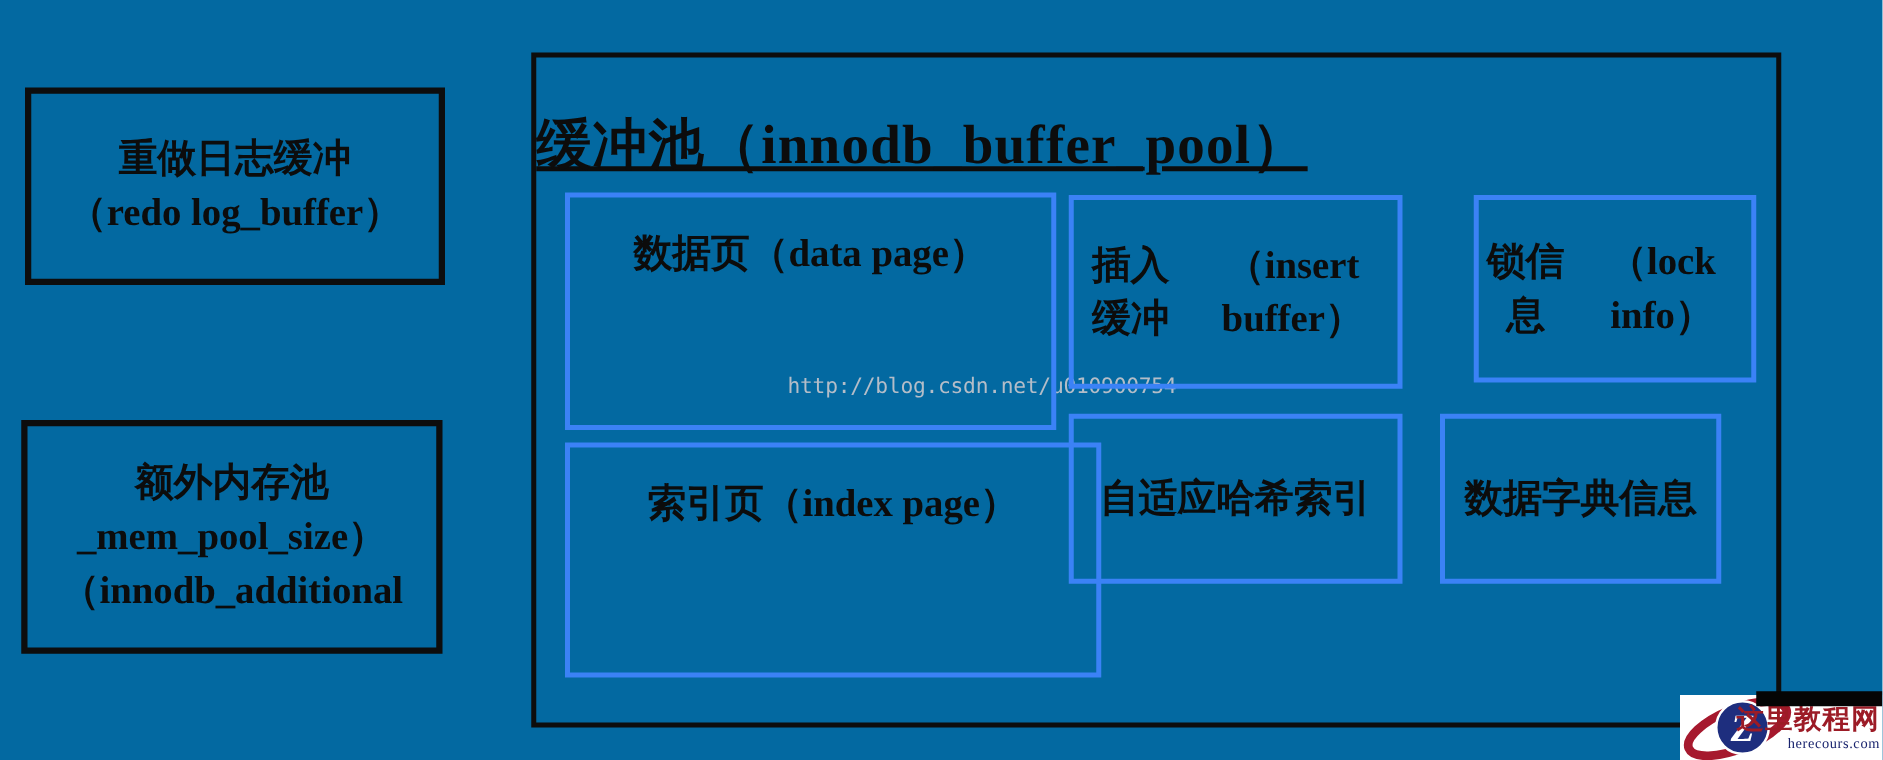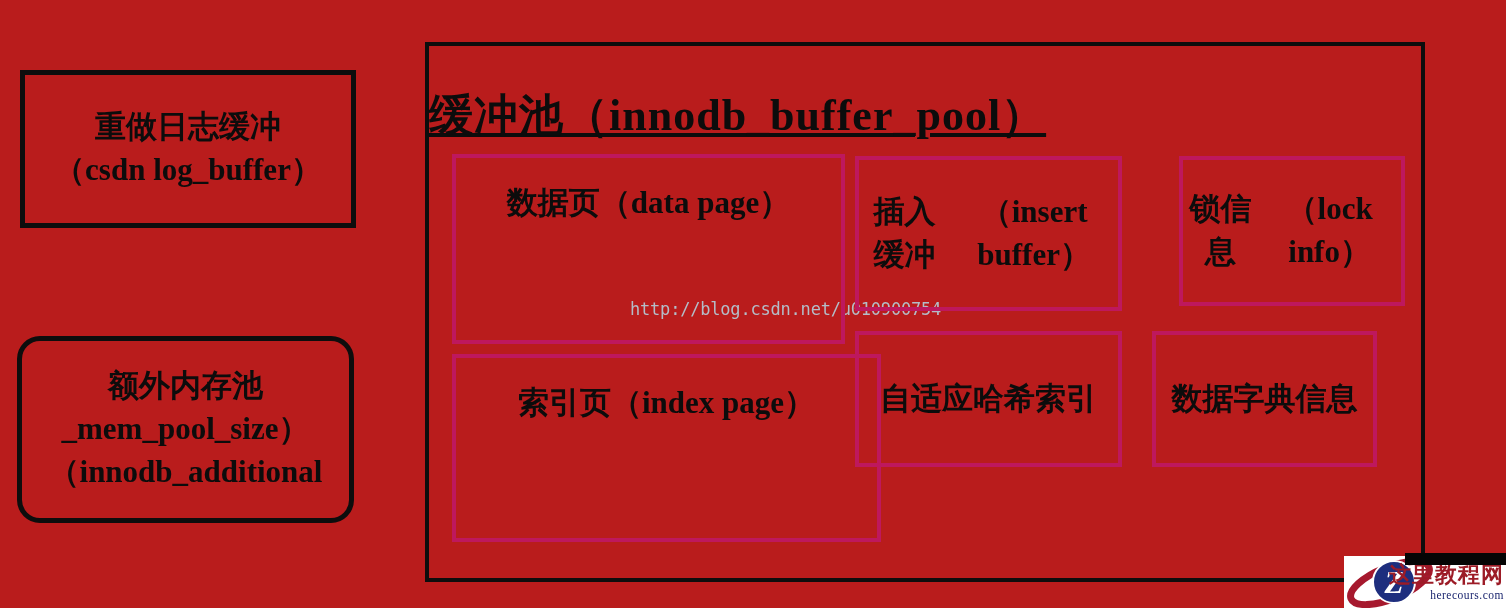--- a/index.html
+++ b/index.html
@@ -1,29 +1,29 @@
 <!DOCTYPE html>
 <html><head>
 <meta charset="utf-8">
 <style>
   html,body{margin:0;padding:0;background:#ffffff;}
   .canvas{
-    position:relative;width:1506px;height:608px;background:#b91c1c;overflow:hidden;
+    position:relative;width:1506px;height:608px;background:#0369a1;overflow:hidden;
     font-family:"Liberation Serif","DejaVu Serif",serif;color:#0c0c0c;
   }
   .box{position:absolute;box-sizing:border-box;background:transparent;z-index:2;}
   .bordered{border:5px solid #0d0d0d;}
   .side-box{display:flex;flex-direction:column;justify-content:center;align-items:center;
     text-align:center;font-weight:bold;font-size:31px;line-height:1.38;}
   .side-box-1{left:20px;top:70px;width:336px;height:158px;}
-  .side-box-2{left:17px;top:336px;width:337px;height:187px;border-radius:23px;}
+  .side-box-2{left:17px;top:336px;width:337px;height:187px;}
   .big-box{left:425px;top:42px;width:1000px;height:540px;border:4px solid #0d0d0d;}
   .pool-title{position:absolute;top:40px;left:0;width:100%;text-align:left;
     font-weight:bold;font-size:44px;letter-spacing:1px;text-decoration:underline;}
-  .cell{position:absolute;box-sizing:border-box;border:4px solid #be185d;background:transparent;}
+  .cell{position:absolute;box-sizing:border-box;border:4px solid #3b82f6;background:transparent;}
   .cell .line{font-weight:bold;font-size:31px;line-height:1.38;text-align:center;}
   .top-label{padding-top:24px;}
   .center-label{display:flex;flex-direction:row;justify-content:center;align-items:center;}
   .c1{left:23px;top:108px;width:393px;height:190px;}
   .c2{left:426px;top:110px;width:267px;height:155px;}
   .c3{left:716px;top:110px;width:226px;height:150px;margin-left:34px;}
   .c4{left:23px;top:308px;width:429px;height:188px;}
   .c5{left:426px;top:285px;width:267px;height:136px;}
   .c6{left:723px;top:285px;width:225px;height:136px;}
   .watermark{position:absolute;left:602px;top:299px;z-index:1;
@@ -39,21 +39,21 @@
   .logo-site-name{font-weight:bold;font-size:22px;color:#9c1b26;letter-spacing:1px;}
   .logo-site-domain{font-weight:normal;font-size:11.5px;color:#19246e;margin-top:4px;letter-spacing:0.5px;}
 </style>
 </head>
 <body>
 
 <div class="canvas">
 
   <div class="box bordered side-box side-box-1">
     <div class="line">重做日志缓冲</div>
-    <div class="line">（csdn log_buffer）</div>
+    <div class="line">（redo log_buffer）</div>
   </div>
 
   <div class="box bordered side-box side-box-2">
     <div class="line">额外内存池</div>
     <div class="line">_mem_pool_size）</div>
     <div class="line">（innodb_additional</div>
   </div>
 
   <div class="watermark">http://blog.csdn.net/u010900754</div>
 

